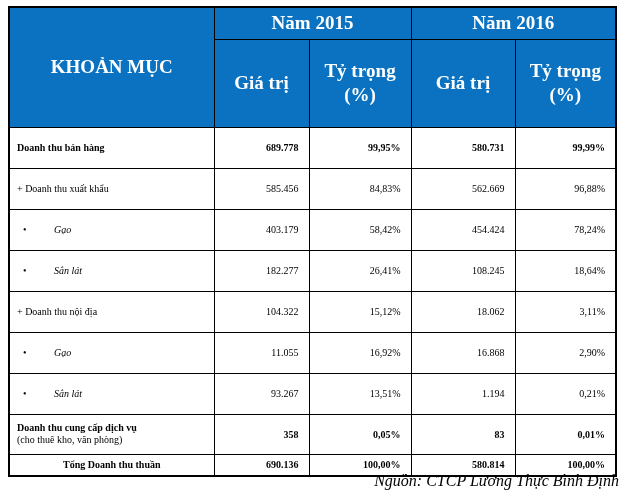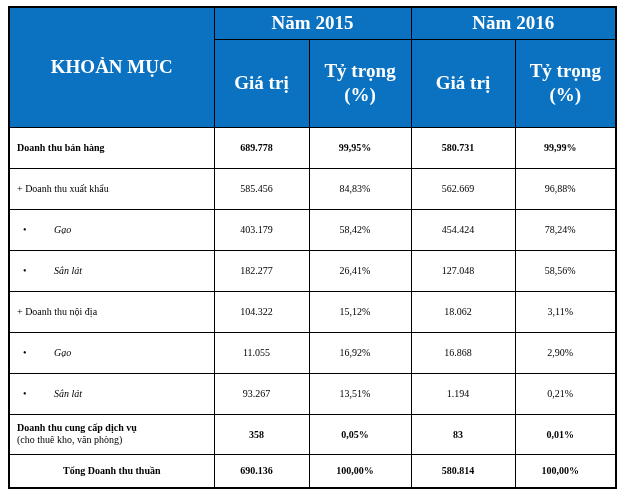--- a/index.html
+++ b/index.html
@@ -20,24 +20,24 @@
   .rev th {
     background:var(--blue); color:#ffffff; font-weight:bold;
     font-size:19px; text-align:center; vertical-align:middle; padding:0 2px;
   }
   .rev td { font-size:10px; vertical-align:middle; padding:0; }
 
   tr.hrow1 { height:32px; }
   tr.hrow2 { height:88px; }
   tr.r     { height:41px; }
   tr.r-svc { height:40px;padding-left:48px; }
-  tr.r-tot { height:34px; }
+  tr.r-tot { height:22px; }
 
   td.lbl { padding-left:7px; text-align:left; }
-  td.num { text-align:center; padding-right:10px; }
+  td.num { text-align:right; padding-right:10px; }
   .b  { font-weight:bold; }
   .it { }
   td.center { text-align:center; padding-left:0; }
 
   .bullet {
     display:inline-block; width:31px; padding-left:6px;
     font-style:normal; font-weight:normal;
   }
   .blbl { font-style:italic; }
 
@@ -109,22 +109,22 @@
       <td class="num it">454.424</td>
       <td class="num it">78,24%</td>
     </tr>
 
     <tr class="r">
       <td class="lbl">
         <span class="bullet">•</span><span class="blbl">Sắn lát</span>
       </td>
       <td class="num it">182.277</td>
       <td class="num it">26,41%</td>
-      <td class="num it">127.048</td>
-      <td class="num it">58,56%</td>
+      <td class="num it">108.245</td>
+      <td class="num it">18,64%</td>
     </tr>
 
     <tr class="r">
       <td class="lbl">+ Doanh thu nội địa</td>
       <td class="num">104.322</td>
       <td class="num it">15,12%</td>
       <td class="num">18.062</td>
       <td class="num it">3,11%</td>
     </tr>
 
@@ -162,13 +162,14 @@
     <tr class="r-tot">
       <td class="lbl b center">Tổng Doanh thu thuần</td>
       <td class="num b">690.136</td>
       <td class="num b it">100,00%</td>
       <td class="num b">580.814</td>
       <td class="num b it">100,00%</td>
     </tr>
   </tbody>
     </table>
 
+  <div class="source">Nguồn: CTCP Lương Thực Bình Định</div>
 </div>
 
 </body></html>

